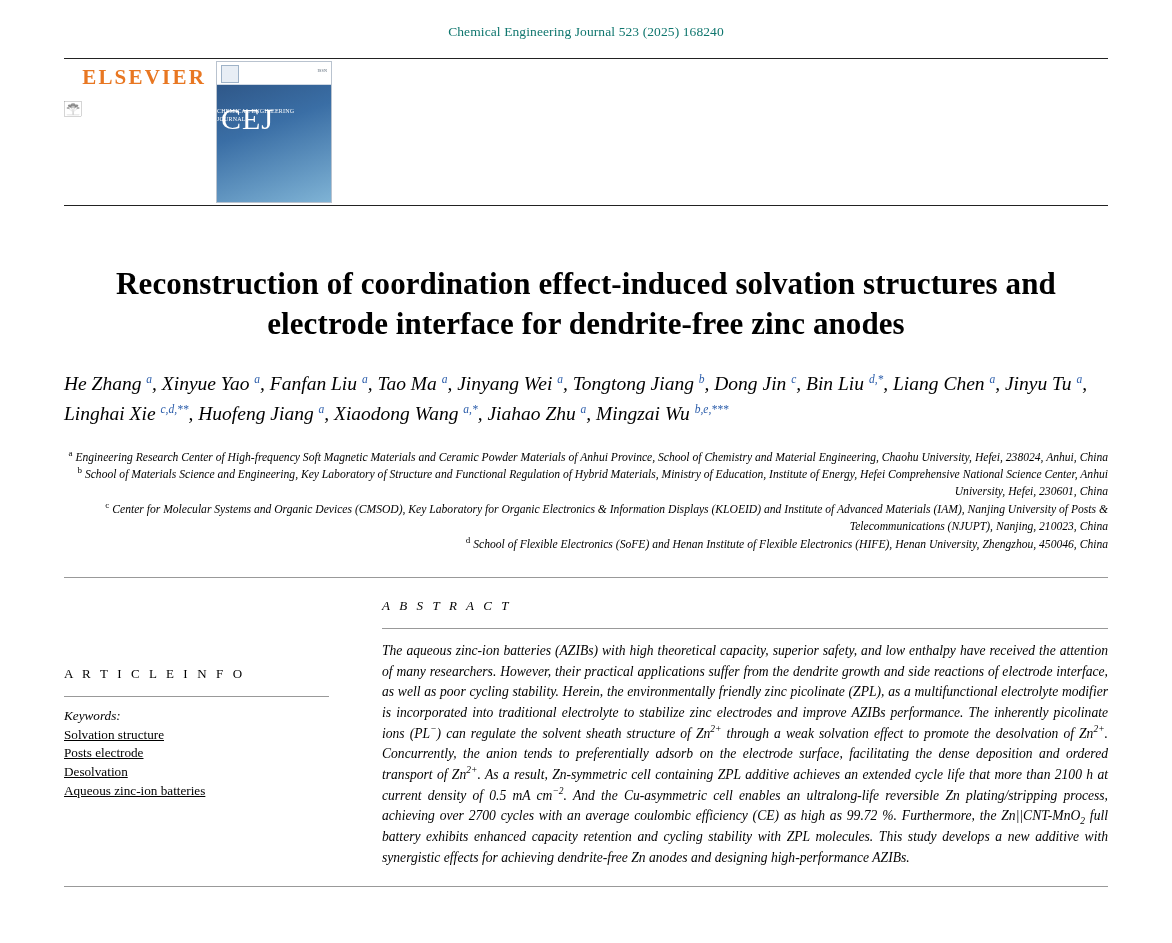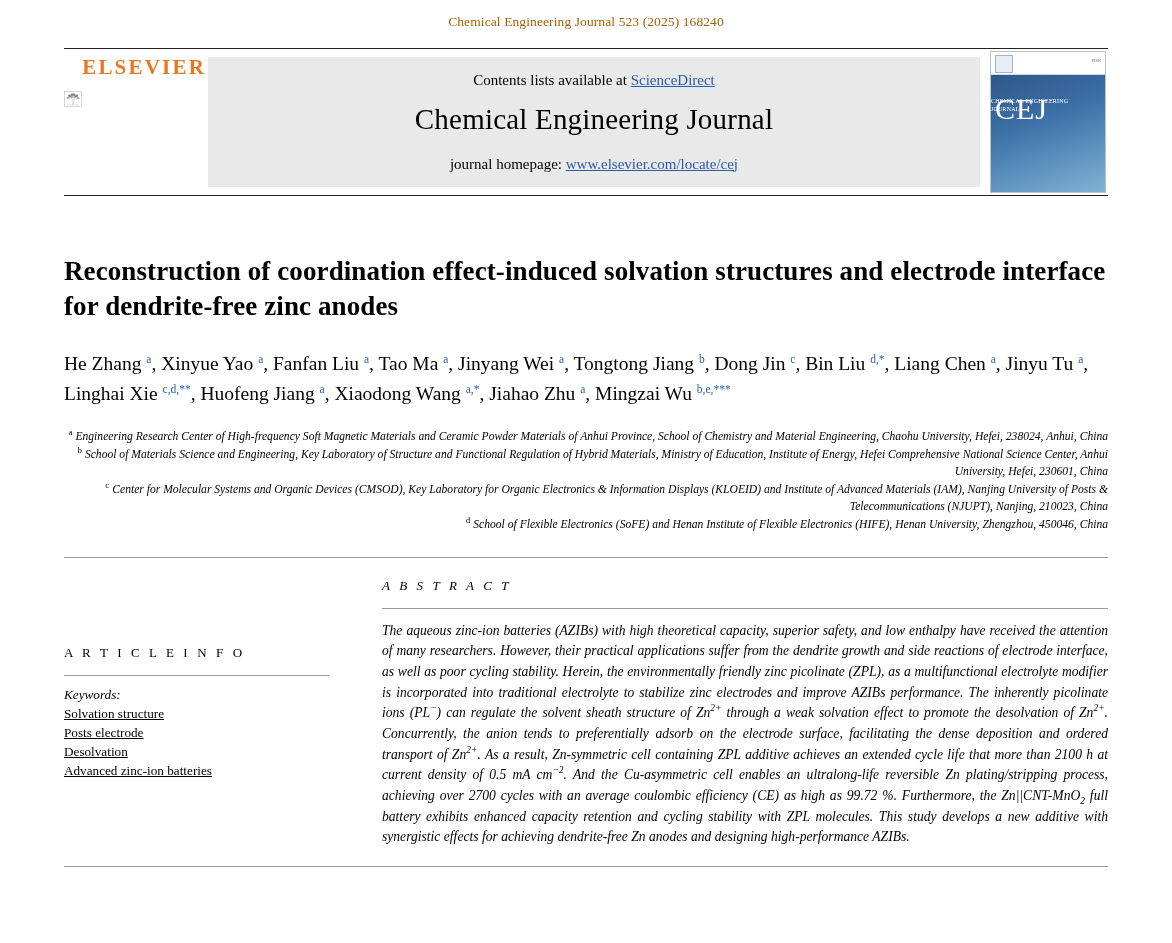--- a/index.html
+++ b/index.html
@@ -18,22 +18,22 @@
   .page {
     position: relative;
     width: 1172px;
     height: 943px;
   }
 
   
   .running-head {
     text-align: center;
     font-size: 13.5px;
-    color: #a16207;
-    padding-top: 14px;
+    color: #0f766e;
+    padding-top: 24px;
     letter-spacing: 0.1px;
   }
 
   
   .masthead {
     margin: 18px 64px 0 64px;
     border-top: 1.4px solid #222;
     border-bottom: 1.4px solid #222;
     height: 146px;
     position: relative;
@@ -128,30 +128,32 @@
     font-size: 6px;
     color: #ffffff;
     line-height: 1.25;
     text-align: left;
     letter-spacing: .2px;
   }
 
   
   .title {
     margin: 58px 64px 0 64px;
-    font-size: 27px;
+    font-size: 31px;
     line-height: 1.28;
     letter-spacing: 0.1px;
+    text-align: center;
   }
 
   
   .authors {
     margin: 26px 64px 0 64px;
     font-size: 19.5px;
     line-height: 1.52;
+    font-style: italic;
   }
   .authors sup {
     font-size: 11.5px;
     color: #2a5caa;
     vertical-align: super;
     line-height: 0;
   }
 
   
   .affiliations {
@@ -255,29 +257,20 @@
         </g>
         <g stroke="#555" stroke-width="0.6">
           <path d="M16 80 H96"></path>
           <path d="M20 84 H92"></path>
         </g>
         <path d="M52 78 q4 6 8 0" fill="none" stroke="#333" stroke-width="0.8"></path>
       </svg>
       <div class="elsevier-word">ELSEVIER</div>
     </div>
 
-    <div class="journal-banner">
-      <div class="contents-line">
-        <span>Contents lists available at </span><a class="sd-link" href="#">ScienceDirect</a>
-      </div>
-      <div class="journal-title">Chemical Engineering Journal</div>
-      <div class="homepage-line">
-        <span>journal homepage: </span><a class="hp-link" href="#">www.elsevier.com/locate/cej</a>
-      </div>
-    </div>
 
     <div class="cover-col">
       <div class="cover">
         <div class="cover-topbar">
           <div class="mini-logo"></div>
           <div class="mini-text">ISSN</div>
         </div>
         <div class="cover-cej">CEJ</div>
         <div class="cover-sub">CHEMICAL ENGINEERING JOURNAL</div>
       </div>
@@ -300,21 +293,21 @@
 
   <div class="cols">
 
     <div class="col-info">
       <div class="sec-head">A R T I C L E   I N F O</div>
       <div class="info-rule"></div>
       <div class="kw-title">Keywords:</div>
       <div class="kw">Solvation structure</div>
       <div class="kw">Posts electrode</div>
       <div class="kw">Desolvation</div>
-      <div class="kw">Advanced zinc-ion batteries</div>
+      <div class="kw">Aqueous zinc-ion batteries</div>
     </div>
 
     <div class="col-abs">
       <div class="sec-head">A B S T R A C T</div>
       <div class="abs-rule"></div>
       <div class="abstract">The aqueous zinc-ion batteries (AZIBs) with high theoretical capacity, superior safety, and low enthalpy have received the attention of many researchers. However, their practical applications suffer from the dendrite growth and side reactions of electrode interface, as well as poor cycling stability. Herein, the environmentally friendly zinc picolinate (ZPL), as a multifunctional electrolyte modifier is incorporated into traditional electrolyte to stabilize zinc electrodes and improve AZIBs performance. The inherently picolinate ions (PL<sup>−</sup>) can regulate the solvent sheath structure of Zn<sup>2+</sup> through a weak solvation effect to promote the desolvation of Zn<sup>2+</sup>. Concurrently, the anion tends to preferentially adsorb on the electrode surface, facilitating the dense deposition and ordered transport of Zn<sup>2+</sup>. As a result, Zn-symmetric cell containing ZPL additive achieves an extended cycle life that more than 2100 h at current density of 0.5 mA cm<sup>−2</sup>. And the Cu-asymmetric cell enables an ultralong-life reversible Zn plating/stripping process, achieving over 2700 cycles with an average coulombic efficiency (CE) as high as 99.72 %. Furthermore, the Zn||CNT-MnO<sub>2</sub> full battery exhibits enhanced capacity retention and cycling stability with ZPL molecules. This study develops a new additive with synergistic effects for achieving dendrite-free Zn anodes and designing high-performance AZIBs.</div>
     </div>
 
   </div>
 

